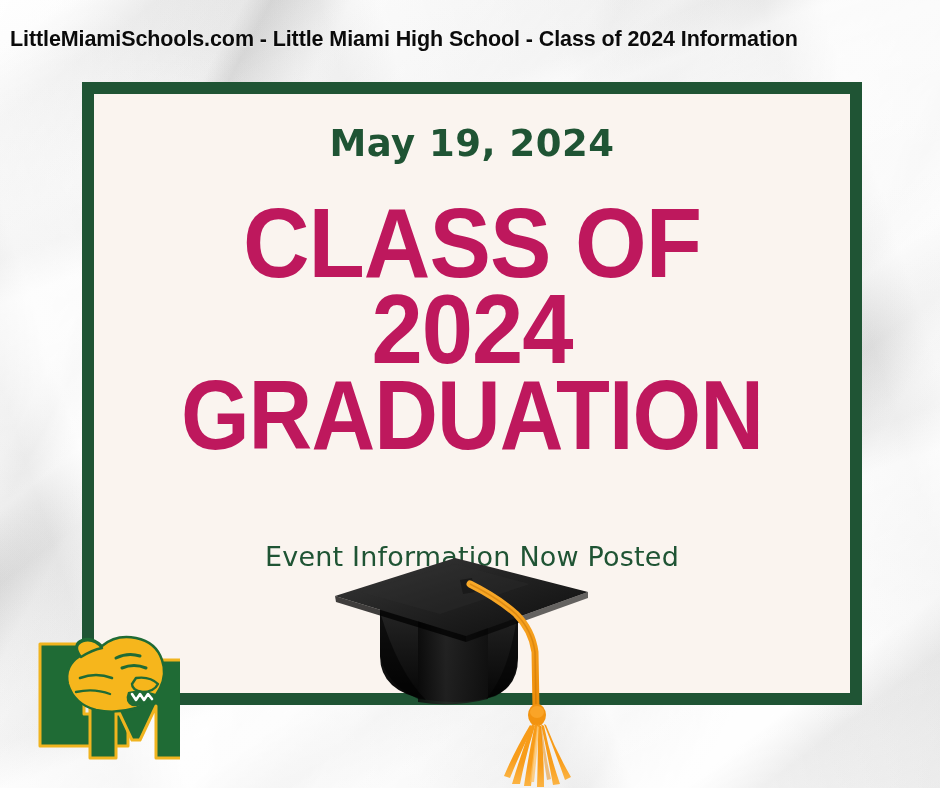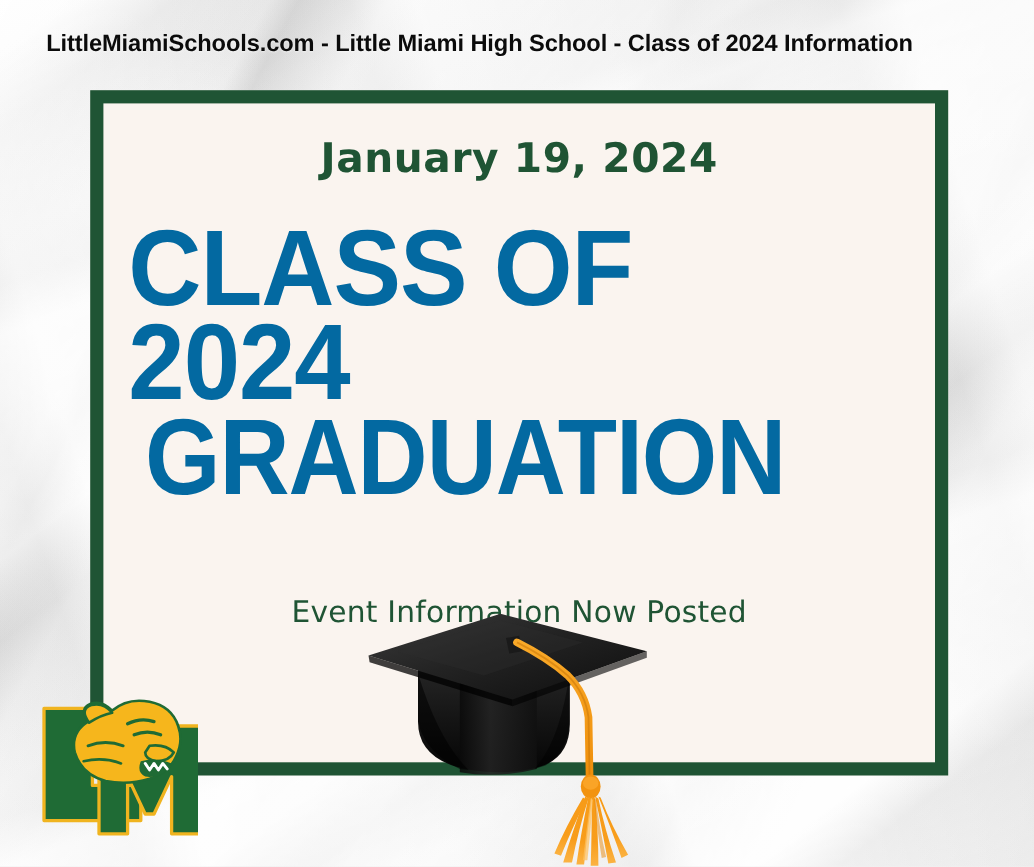--- a/index.html
+++ b/index.html
@@ -71,21 +71,20 @@
     position: absolute;
     left: 0;
     top: 0;
     width: 768px;
     height: 78px;
     display: flex;
     align-items: center;
     padding-left: 10px;
     box-sizing: border-box;
     z-index: 6;
-    margin-left: 32px;
   }
   .header-text {
     font-family: "Liberation Sans", sans-serif;
     font-weight: bold;
     font-size: 21.5px;
     letter-spacing: -0.1px;
     color: #0b0b0b;
     white-space: nowrap;
     text-shadow: 0 1px 2px rgba(255,255,255,0.55);
   }
@@ -120,21 +119,22 @@
     font-size: 37px;
     letter-spacing: 0.5px;
     color: #1f5434;
   }
 
   .headline {
     position: absolute;
     left: 0;
     right: 0;
     top: 106px;
-    color: #0369a1;
+    text-align: center;
+    color: #be185d;
     font-family: "Liberation Sans Narrow", "Liberation Sans", sans-serif;
     font-weight: bold;
     line-height: 0.88;
     letter-spacing: -1px;
   }
   .headline .hl-1 {
     display: block;
     font-size: 98px;
     transform: scaleX(0.94);
   }
@@ -198,21 +198,21 @@
     <div class="crease d"></div>
   </div>
 
   <div class="header-bar">
     <span class="header-text">LittleMiamiSchools.com  -  Little Miami High School  -  Class of 2024 Information</span>
   </div>
 
   <div class="frame">
     <div class="card-inner">
 
-      <div class="event-date">January 19, 2024</div>
+      <div class="event-date">May 19, 2024</div>
 
       <div class="headline">
         <span class="hl-1">CLASS OF</span>
         <span class="hl-2">2024</span>
         <span class="hl-3">GRADUATION</span>
       </div>
 
       <div class="subtitle">Event Information Now Posted</div>
 
     </div>

